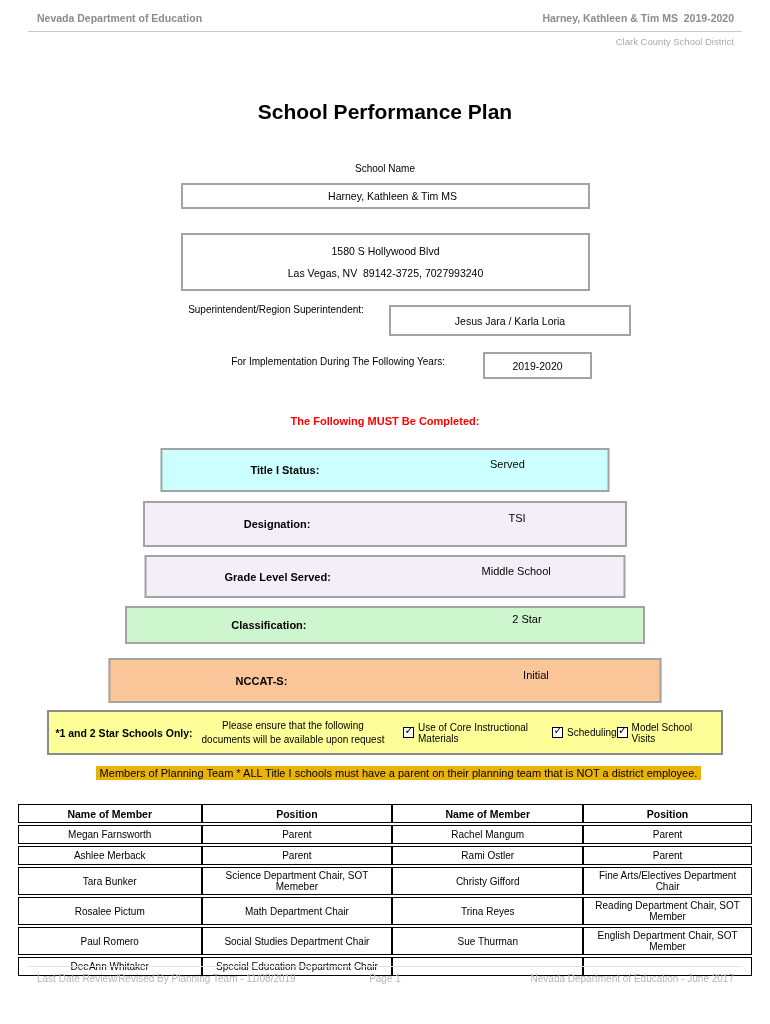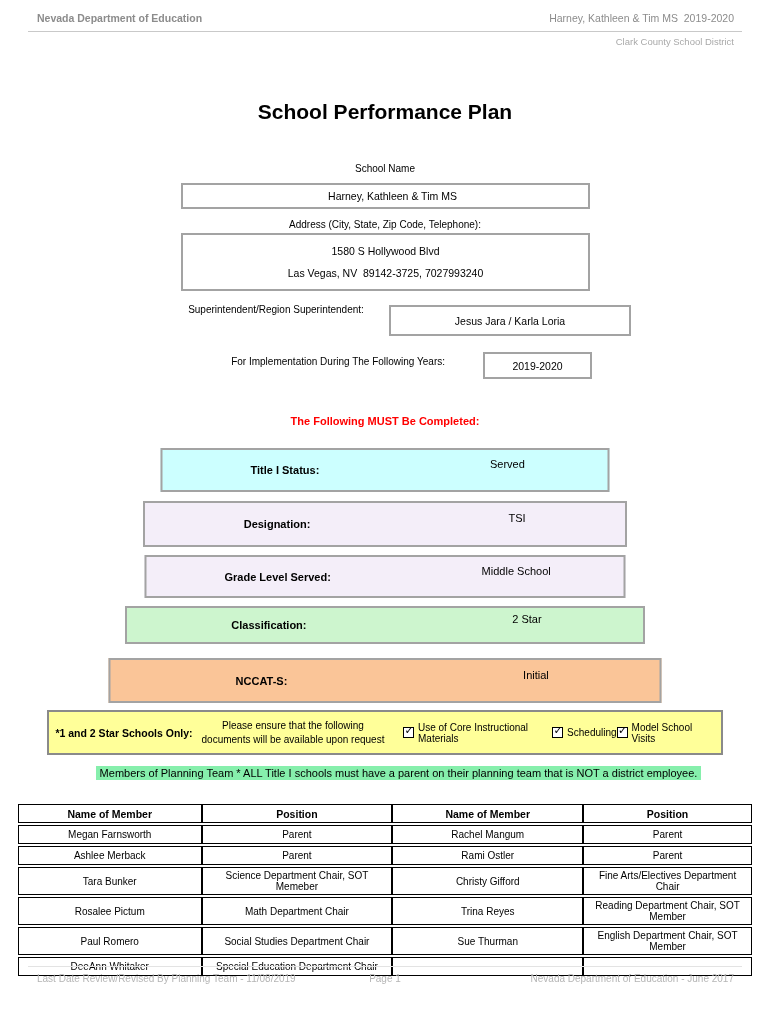--- a/index.html
+++ b/index.html
@@ -4,21 +4,21 @@
 <style>
   html,body { margin:0; padding:0; background:#fff; }
   .page {
     position:relative; width:770px; height:1024px; background:#fff;
     font-family:"Liberation Sans", sans-serif; color:#000; overflow:hidden;
   }
 
   
   .header-left { position:absolute; top:12px; left:37px; font-size:10.5px; font-weight:bold; color:#8c8c8c; }
   .header-right { position:absolute; top:12px; right:36px; text-align:right; }
-  .header-right .l1 { font-size:10.5px; font-weight:normal; color:#8c8c8c; white-space:pre;margin-left:18px; }
+  .header-right .l1 { font-size:10.5px; font-weight:bold; color:#8c8c8c; white-space:pre;margin-left:18px; }
   .header-right .l2 { font-size:9.5px; color:#a9a9a9; margin-top:12px; }
   .header-rule { position:absolute; top:31px; left:28px; right:28px; border-top:1px solid #c9c9c9; }
 
   
   .doc-title { position:absolute; top:100px; left:0; width:100%; text-align:center; font-size:21px; font-weight:bold; }
   .field-label { position:absolute; font-size:10px; }
   .school-name-label { top:163px; left:0; width:100%; text-align:center; }
   .school-name-box { position:absolute; top:183px; left:181px; width:409px; height:26px;padding-left:14px; }
   .fbox { border:2px solid #a3a3a3; box-sizing:border-box; background:#fff;
           display:flex; align-items:center; justify-content:center; font-size:10.5px; }
@@ -89,21 +89,20 @@
   </div>
   <div class="header-rule"></div>
 
   <div class="doc-title">School Performance Plan</div>
 
   <div class="field-label school-name-label">School Name</div>
   <div class="fbox school-name-box">
     <span>Harney, Kathleen &amp; Tim MS</span>
   </div>
 
-  <div class="field-label address-label">Address (City, State, Zip Code, Telephone):</div>
   <div class="fbox address-box">
     <span class="addr-line">1580 S Hollywood Blvd</span>
     <span class="addr-line">Las Vegas, NV  89142-3725, 7027993240</span>
   </div>
 
   <div class="field-label superintendent-label">Superintendent/Region Superintendent:</div>
   <div class="fbox superintendent-box">
     <span>Jesus Jara / Karla Loria</span>
   </div>
 
@@ -159,21 +158,21 @@
         <span class="cb-item">
           <span class="cb-box">
             <span>✓</span>
           </span>
           <span>Model School Visits</span>
         </span>
       </div>
   </div>
 
   <div class="planning-notice">
-    <span style="background: #86efac; margin-left: 27px;">Members of Planning Team * ALL Title I schools must have a parent on their planning team that is NOT a district employee.</span>
+    <span style="background: #eab308; margin-left: 27px;">Members of Planning Team * ALL Title I schools must have a parent on their planning team that is NOT a district employee.</span>
   </div>
 
   <table class="members-table">
     <colgroup>
       <col class="col-n1">
         <col class="col-p1">
         <col class="col-n2">
         <col class="col-p2">
     </colgroup>
     <thead>

